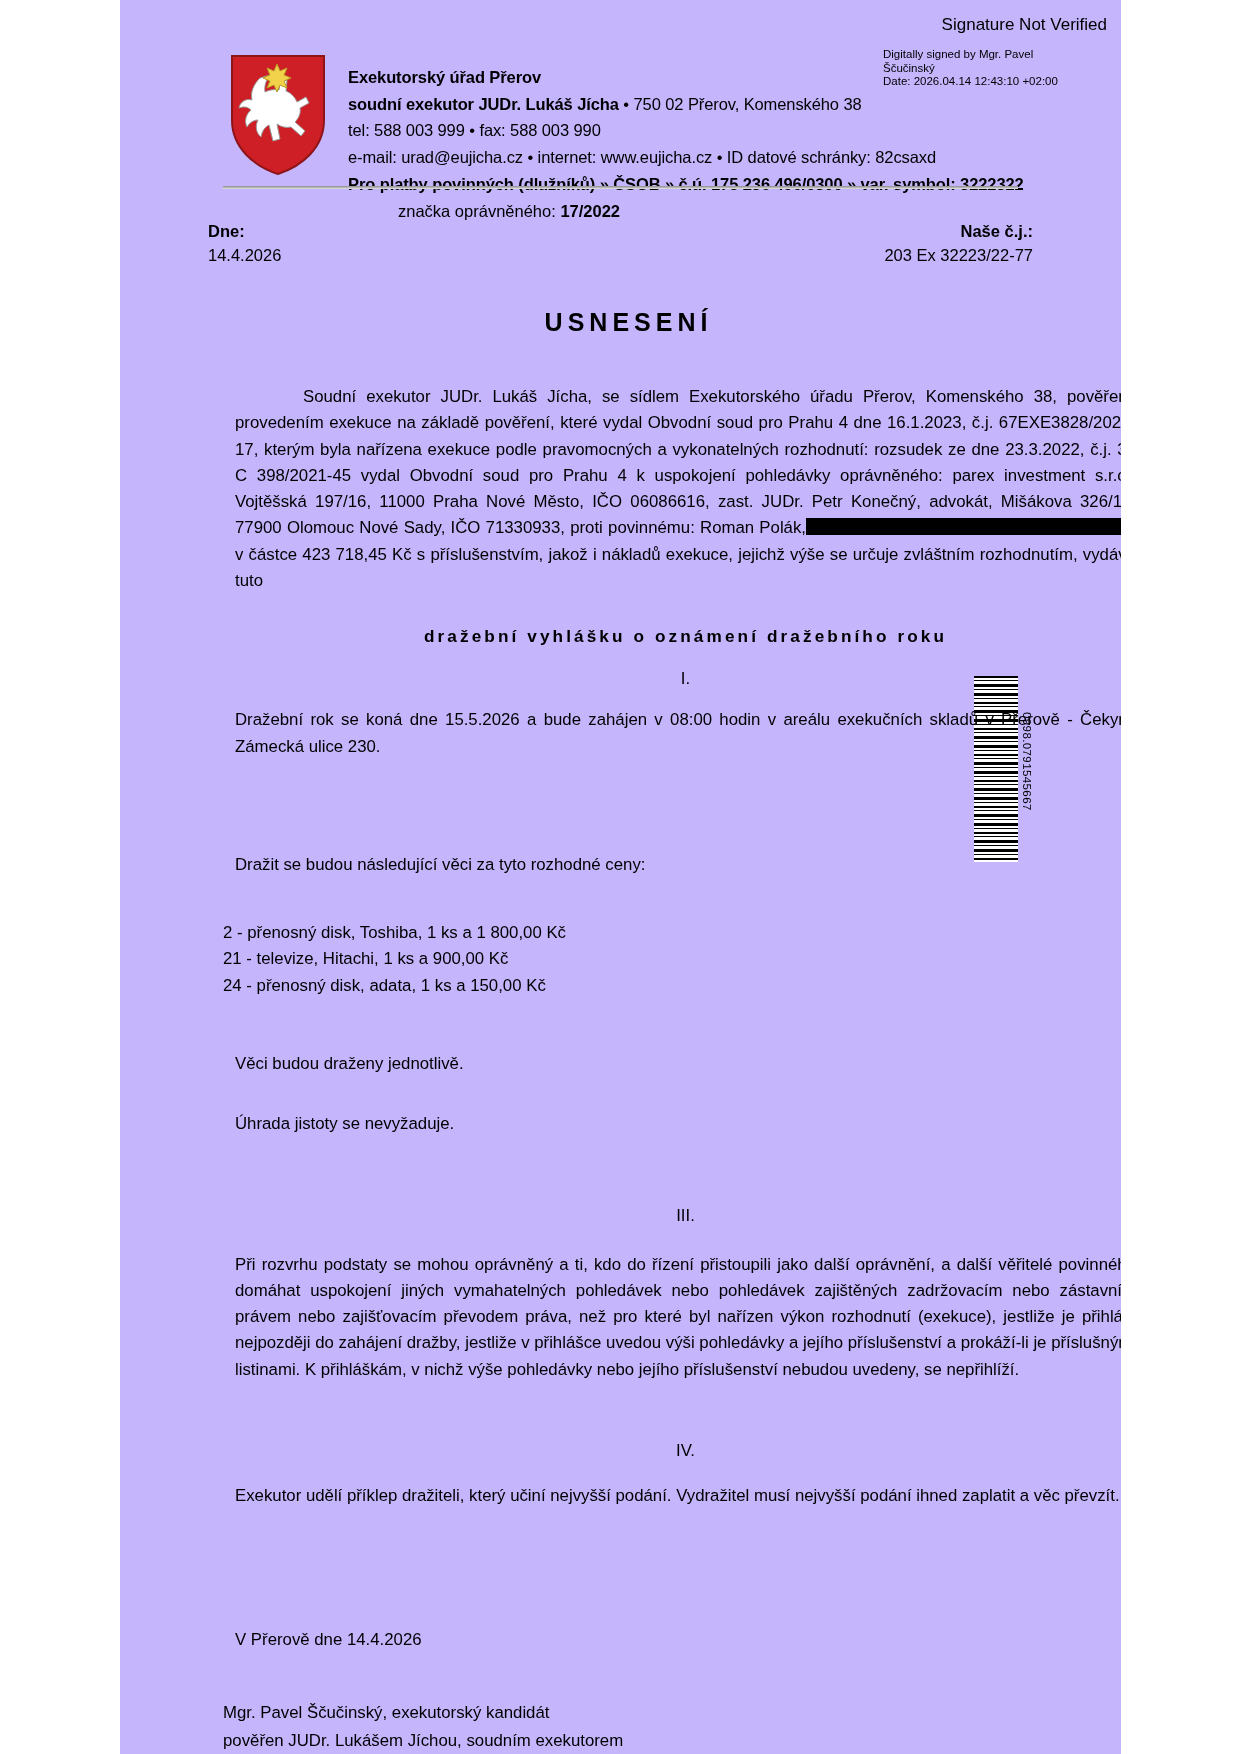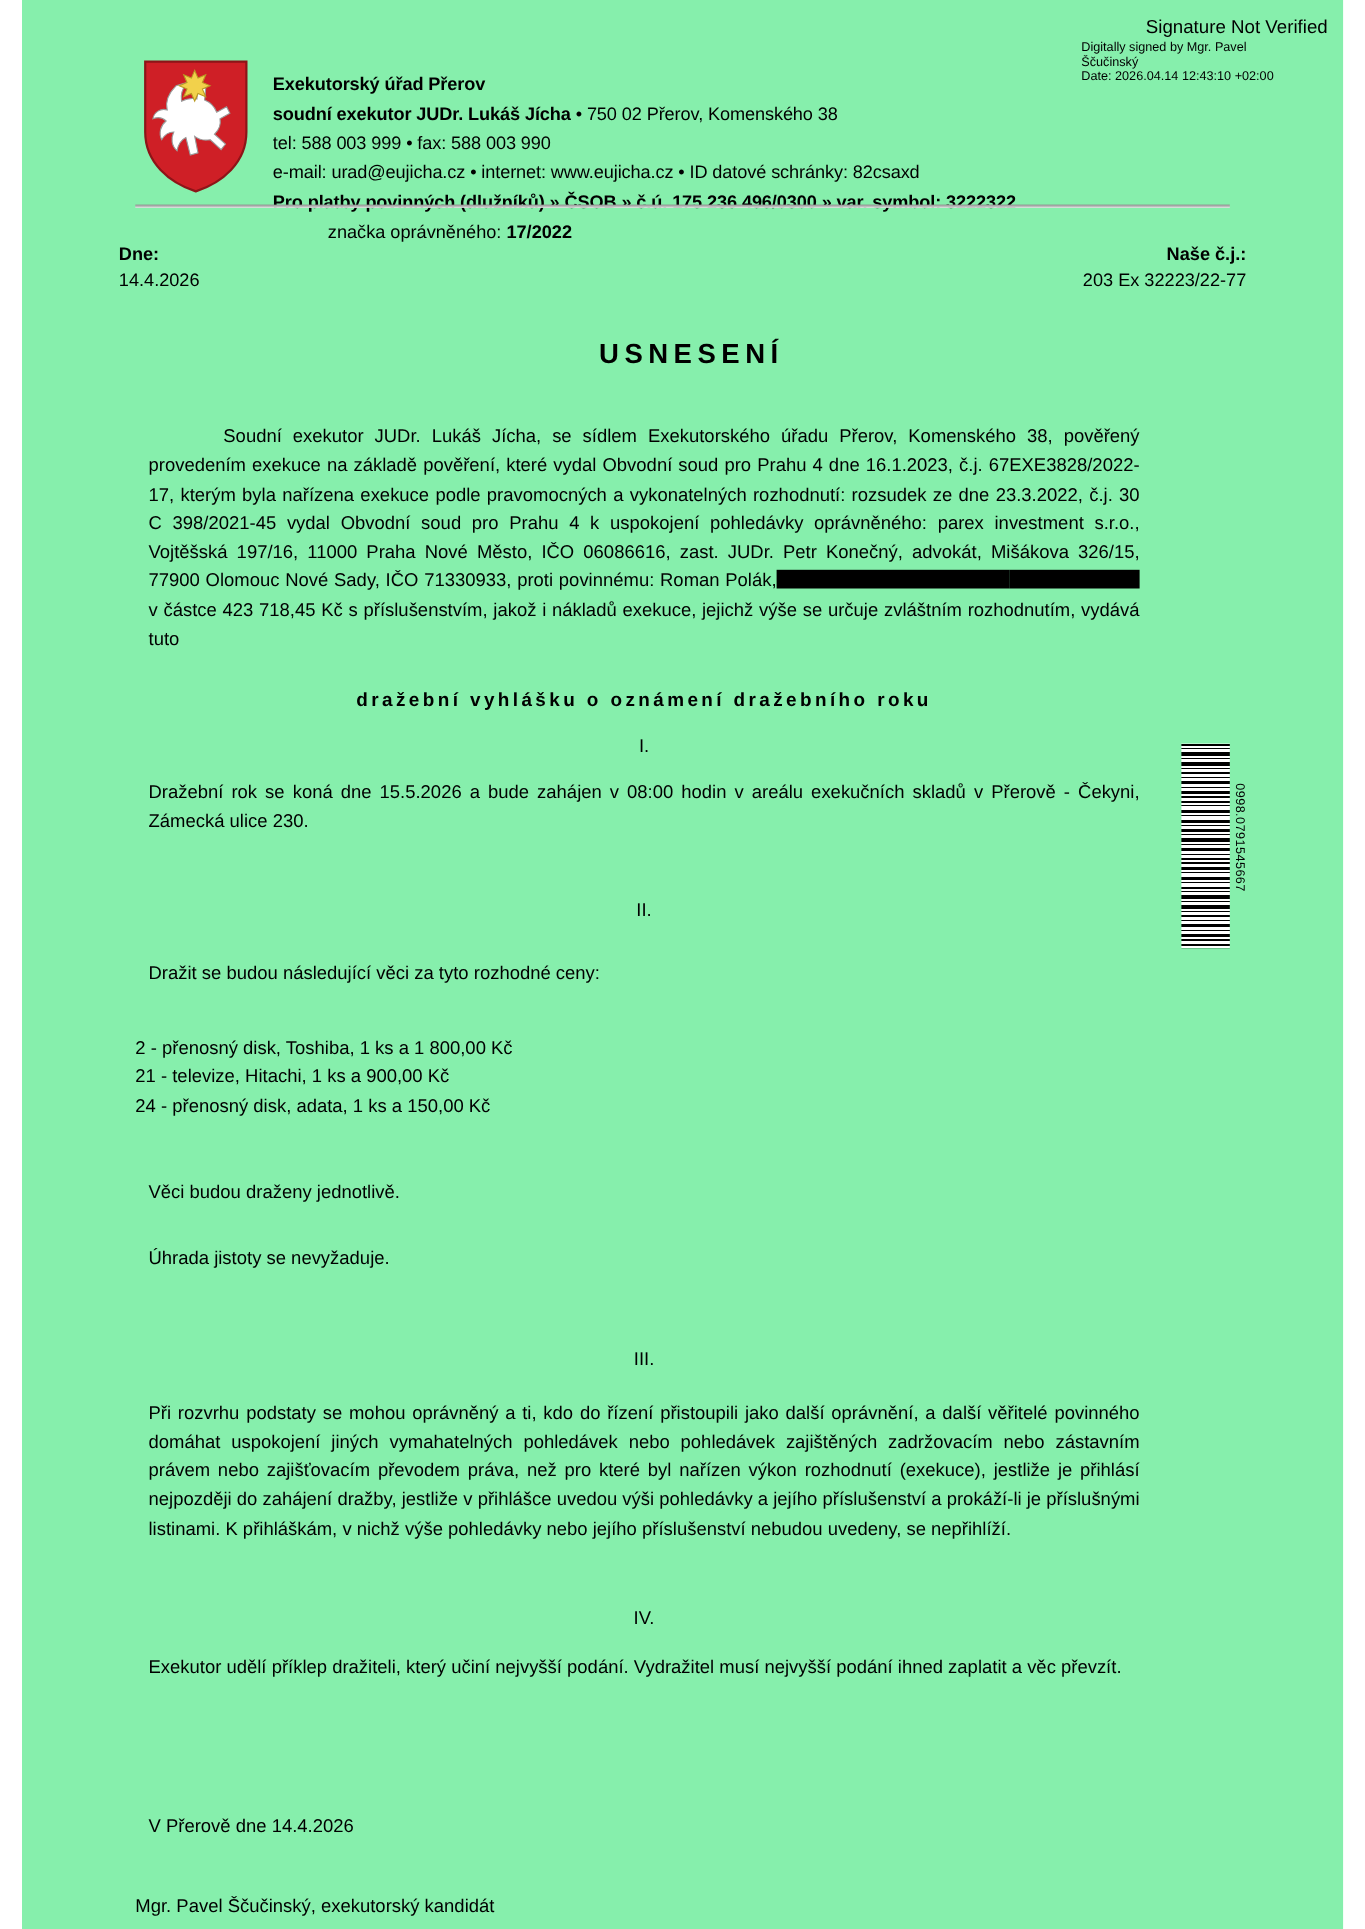--- a/index.html
+++ b/index.html
@@ -6,44 +6,44 @@
     margin: 0;
     padding: 0;
     background: #ffffff;
   }
   body {
     font-family: "Liberation Sans", sans-serif;
     color: #000000;
   }
   .page {
     position: relative;
-    width: 1201px;
+    width: 1001px;
     height: 1754px;
     margin: 0 auto;
-    background: #86efac;
+    background: #c4b5fd;
     overflow: hidden;
     box-sizing: border-box;
   }
 
   
   .sig-block {
     position: absolute;
     top: 14px;
     right: 14px;
     width: 330px;
     text-align: left;
   }
   .sig-title {
     font-size: 17px;
     line-height: 1.25;
     color: #000;
     text-align: right;
   }
   .sig-lines {
-    margin-top: 2px;
+    margin-top: 13px;
     font-size: 11.5px;
     line-height: 1.18;
     color: #000;
     text-align: left;
     padding-left: 106px;
   }
 
   
   .letterhead {
     position: absolute;
@@ -288,21 +288,20 @@
     <p class="just indent"><span>Soudní exekutor JUDr. Lukáš Jícha, se sídlem Exekutorského úřadu Přerov, Komenského 38, pověřený provedením exekuce na základě pověření, které vydal Obvodní soud pro Prahu 4 dne 16.1.2023, č.j. 67EXE3828/2022-17, kterým byla nařízena exekuce podle pravomocných a vykonatelných rozhodnutí: rozsudek ze dne 23.3.2022, č.j. 30 C 398/2021-45 vydal Obvodní soud pro Prahu 4 k uspokojení pohledávky oprávněného: parex investment s.r.o., Vojtěšská 197/16, 11000 Praha Nové Město, IČO 06086616, zast. JUDr. Petr Konečný, advokát, Mišákova 326/15, 77900 Olomouc Nové Sady, IČO 71330933, proti povinnému: Roman Polák,</span><span class="redact w1"></span><span class="redact w2"></span><span> v částce 423 718,45 Kč s příslušenstvím, jakož i nákladů exekuce, jejichž výše se určuje zvláštním rozhodnutím, vydává tuto</span></p>
 
     <p class="subtitle">dražební vyhlášku o oznámení dražebního roku</p>
 
     <div class="gap-22"></div>
     <p class="roman">I.</p>
     <div class="gap-6"></div>
     <p class="just">Dražební rok se koná dne 15.5.2026 a bude zahájen v 08:00 hodin v areálu exekučních skladů v Přerově - Čekyni, Zámecká ulice 230.</p>
 
     <div class="gap-46"></div>
-    <p class="roman">II.</p>
     <div class="gap-22"></div>
     <p class="left">Dražit se budou následující věci za tyto rozhodné ceny:</p>
 
     <div class="gap-30"></div>
     <div class="items">
       <p>2 - přenosný disk, Toshiba, 1 ks a 1 800,00 Kč</p>
       <p>21 - televize, Hitachi, 1 ks a 900,00 Kč</p>
       <p>24 - přenosný disk, adata, 1 ks a 150,00 Kč</p>
     </div>
 

